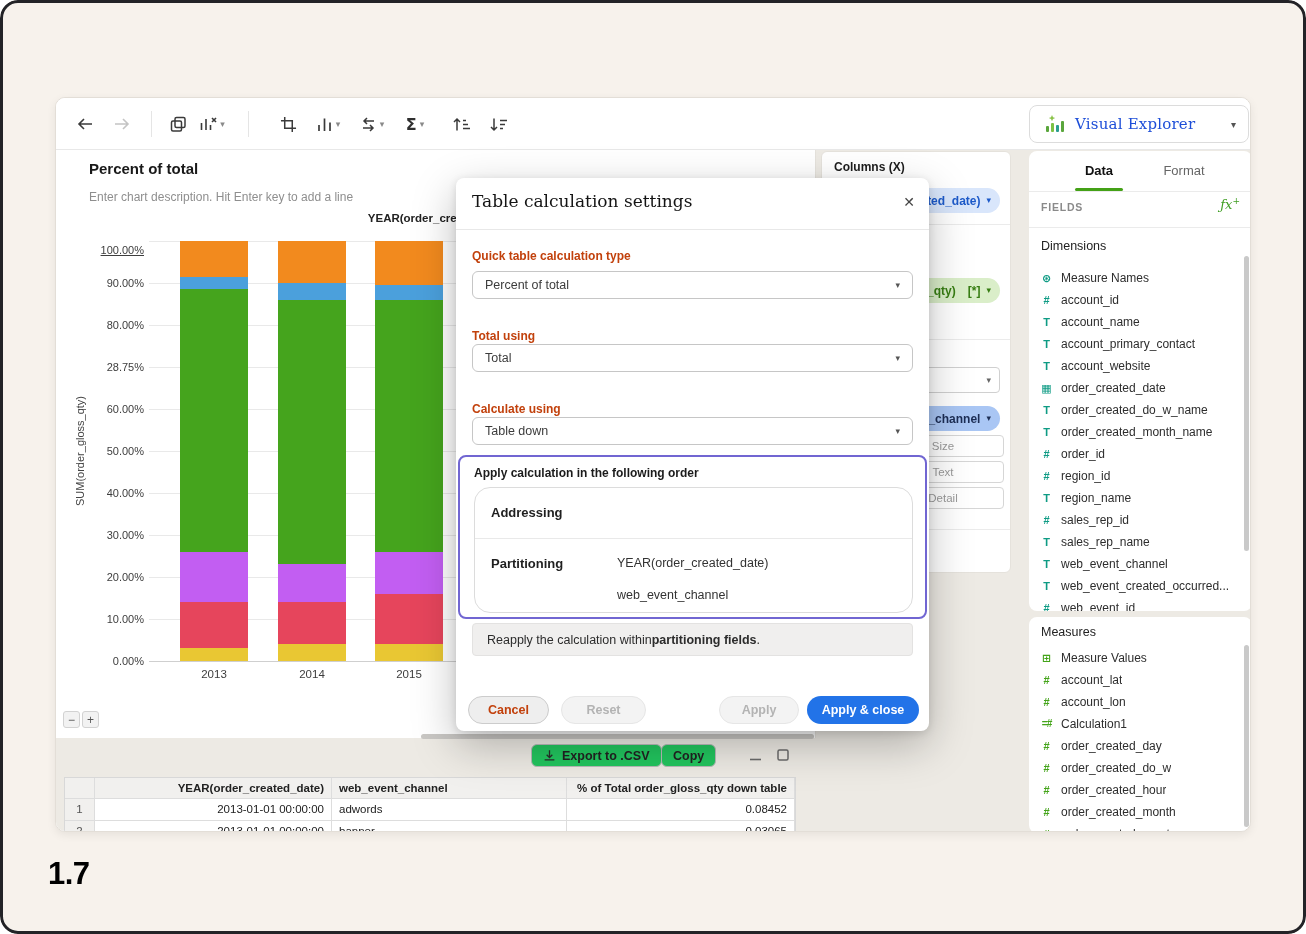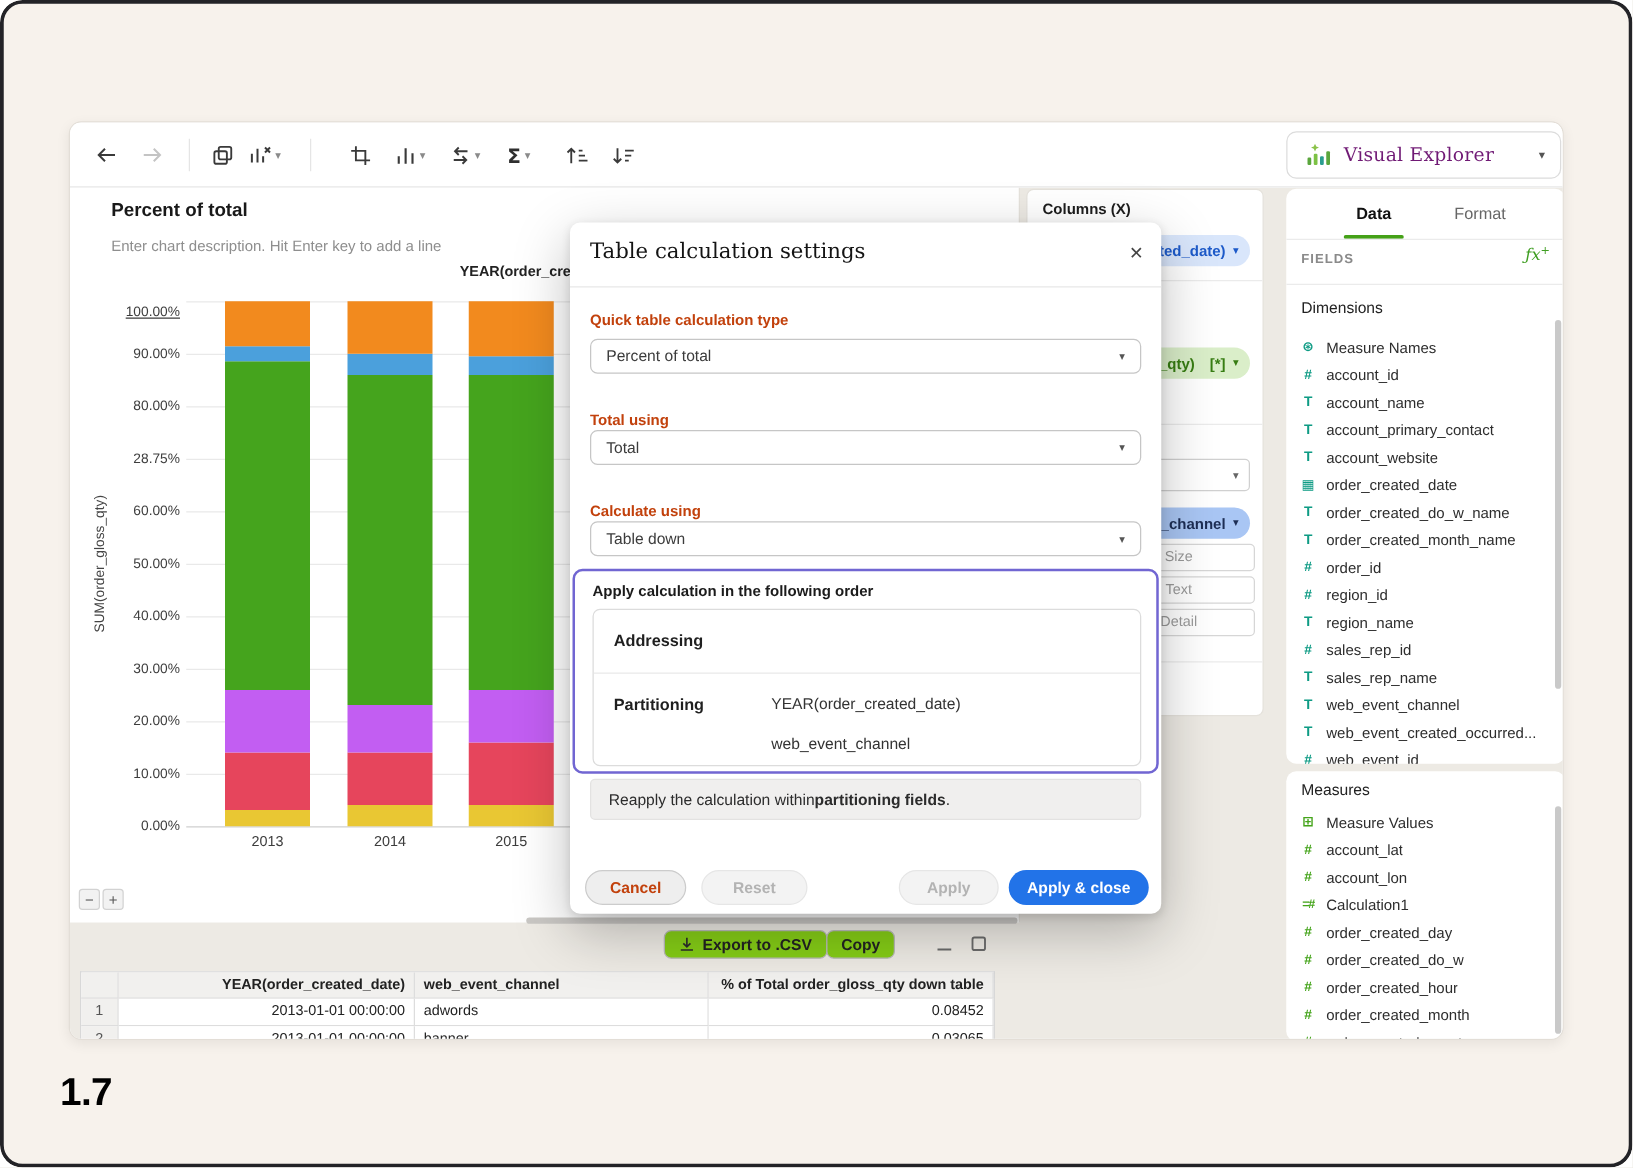--- a/index.html
+++ b/index.html
@@ -9,38 +9,38 @@
 .frame{position:absolute;inset:0;background:#f7f2ec;border-radius:18px;overflow:hidden}
 .frame::after{content:"";position:absolute;inset:0;border:3px solid #232327;border-radius:18px;pointer-events:none;z-index:200}
 
 .window{position:absolute;left:55px;top:97px;width:1196px;height:735px;background:#fff;border:1px solid #e3ded7;border-radius:10px;box-shadow:0 3px 10px rgba(0,0,0,.07);overflow:hidden}
 .toolbar{position:absolute;left:0;top:0;width:1196px;height:52px;background:#fff;border-bottom:1px solid #e8e8e8;z-index:2}
 .tbtn{position:absolute;top:14px;height:24px;display:flex;align-items:center;justify-content:center;gap:3px;cursor:pointer}
 .tsep{position:absolute;top:13px;width:1px;height:26px;background:#e5e5e5}
 .caret{font-size:9px;color:#8a8a8a;line-height:1}
 .sigma{font-size:16px;font-weight:600;color:#2f2f2f;font-family:"DejaVu Sans",sans-serif}
 .ve-btn{position:absolute;left:973px;top:7px;width:220px;height:38px;border:1px solid #dcdcdc;border-radius:8px;display:flex;align-items:center;gap:9px;padding:0 12px;background:#fff;cursor:pointer}
-.ve-label{font-family:"DejaVu Serif","Liberation Serif",serif;font-size:15px;color:#701a75;letter-spacing:.2px}
+.ve-label{font-family:"DejaVu Serif","Liberation Serif",serif;font-size:15px;color:#1d4ed8;letter-spacing:.2px}
 .ve-caret{margin-left:auto;font-size:10px;color:#555}
 .content-bg{position:absolute;left:0;top:52px;width:1196px;height:683px;background:#edeae4}
 
 .chart-panel{position:absolute;left:0;top:52px;width:760px;height:588px;background:#fff;border-right:1px solid #e5e2dc;z-index:1}
 .chart-title{position:absolute;left:33px;top:10px;font-size:15px;font-weight:700;color:#191919}
 .chart-desc{position:absolute;left:33px;top:40px;font-size:12px;color:#8e8e8e}
 .top-axis{position:absolute;left:185px;top:62px;width:400px;text-align:center;font-size:11.5px;font-weight:700;color:#222;white-space:nowrap}
 .y-axis-label{position:absolute;left:24px;top:301px;transform:translate(-50%,-50%) rotate(-90deg);font-size:11px;color:#444;white-space:nowrap}
 .gridline{position:absolute;height:1px;background:#e9e9e9}
 .gridline.zero{background:#cfcfcf}
 .ytick{position:absolute;left:0;width:88px;text-align:right;font-size:11px;color:#3d3d3d;line-height:14px}
 .xtick{position:absolute;width:60px;text-align:center;font-size:11.5px;color:#3d3d3d}
 .seg{position:absolute}
 .zoombtn{position:absolute;width:17px;height:17px;background:#f2f2f2;border:1px solid #d2d2d2;border-radius:3px;font-size:12px;color:#555;display:flex;align-items:center;justify-content:center;cursor:pointer}
 .h-scrollbar{position:absolute;left:365px;top:636px;width:393px;height:5px;background:#c9c7c4;border-radius:3px;z-index:1;cursor:pointer}
 
-.pillbtn{position:absolute;top:646px;height:23px;background:#84cc16;border:1px solid #b9b9b9;border-radius:6px;display:inline-flex;align-items:center;gap:6px;padding:0 11px;font-size:12.5px;font-weight:600;color:#222;z-index:1;cursor:pointer}
+.pillbtn{position:absolute;top:646px;height:23px;background:#22c55e;border:1px solid #b9b9b9;border-radius:6px;display:inline-flex;align-items:center;gap:6px;padding:0 11px;font-size:12.5px;font-weight:600;color:#222;z-index:1;cursor:pointer}
 .winctl{position:absolute;top:648px;width:18px;height:18px;display:flex;align-items:center;justify-content:center;z-index:1;cursor:pointer}
 #results-table{position:absolute;left:8px;top:679px;width:732px;border:1px solid #d8d8d8;border-bottom:none;z-index:1;background:#fff}
 .trow{display:flex}
 .tcell{font-size:11.5px;padding:0 7px;border-right:1px solid #ddd;border-bottom:1px solid #ddd;overflow:hidden;white-space:nowrap;background:#fff;height:22px;line-height:21px;color:#222}
 .trow.thead .tcell{background:#f1f0ee;font-weight:700;height:21px;line-height:20px}
 .tcell.rn{background:#f1f0ee;color:#555;text-align:center}
 
 .columns-panel{position:absolute;left:765px;top:53px;width:190px;height:422px;background:#fff;border:1px solid #e5e2dc;border-radius:6px;overflow:hidden;z-index:1}
 .cp-header{position:absolute;left:12px;top:8px;font-size:12px;font-weight:700;color:#1d1d1d}
 .cp-div{position:absolute;left:0;width:190px;height:1px;background:#ebebeb}
@@ -74,21 +74,21 @@
 
 .modal{position:absolute;left:400px;top:80px;width:473px;height:553px;background:#fff;border-radius:8px;box-shadow:0 14px 44px rgba(0,0,0,.26),0 2px 8px rgba(0,0,0,.12);z-index:40}
 .m-title{position:absolute;left:16px;top:13px;font-family:"DejaVu Serif","Liberation Serif",serif;font-size:17px;font-weight:400;color:#141414}
 .m-close{position:absolute;right:14px;top:16px;font-size:14px;color:#444;cursor:pointer}
 .m-div{position:absolute;left:0;top:51px;width:473px;height:1px;background:#e8e8e8}
 .m-label{position:absolute;left:16px;font-size:12px;font-weight:700;color:#c2410c}
 .msel{position:absolute;left:16px;width:441px;height:28px;border:1px solid #c6c6c6;border-radius:6px;background:#fff;display:flex;align-items:center;justify-content:space-between;padding:0 12px;font-size:12.5px;color:#3c3c3c;cursor:pointer}
 .msel .caret{color:#555}
 .purple-box{position:absolute;left:2px;top:277px;width:469px;height:164px;border:2px solid #7166d2;border-radius:8px;background:#fff}
 .pb-label{position:absolute;left:14px;top:9px;font-size:12px;font-weight:700;color:#1b1b1b}
-.inner-box{position:absolute;left:14px;top:30px;width:439px;height:126px;border:1px solid #dcdcdc;border-radius:6px;background:#fff;overflow:hidden}
+.inner-box{position:absolute;left:14px;top:30px;width:439px;height:126px;border:1px solid #dcdcdc;border-radius:16px;background:#fff;overflow:hidden}
 .ib-div{position:absolute;left:0;top:50px;width:439px;height:1px;background:#e9e9e9}
 .ib-label{position:absolute;left:16px;font-size:13px;font-weight:700;color:#1f1f1f}
 .ib-val{position:absolute;left:142px;font-size:12.5px;color:#333}
 .info-bar{position:absolute;left:16px;top:445px;width:441px;height:33px;background:#f0efee;border:1px solid #e3e2e1;border-radius:4px;display:flex;align-items:center;padding:0 14px;font-size:12.5px;color:#2c2c2c}
 .mbtn{position:absolute;top:518px;height:28px;border-radius:14px;font-size:12.5px;font-weight:600;display:flex;align-items:center;justify-content:center;cursor:pointer}
 .mbtn.cancel{left:12px;width:81px;background:#eeeeee;border:1px solid #cccccc;color:#c2410c}
 .mbtn.ghost{background:#f3f3f3;border:1px solid #e6e6e6;color:#b3b3b3}
 .mbtn.reset{left:105px;width:85px}
 .mbtn.apply{left:263px;width:80px}
 .mbtn.primary{left:351px;width:112px;background:#2273e8;color:#fff}

